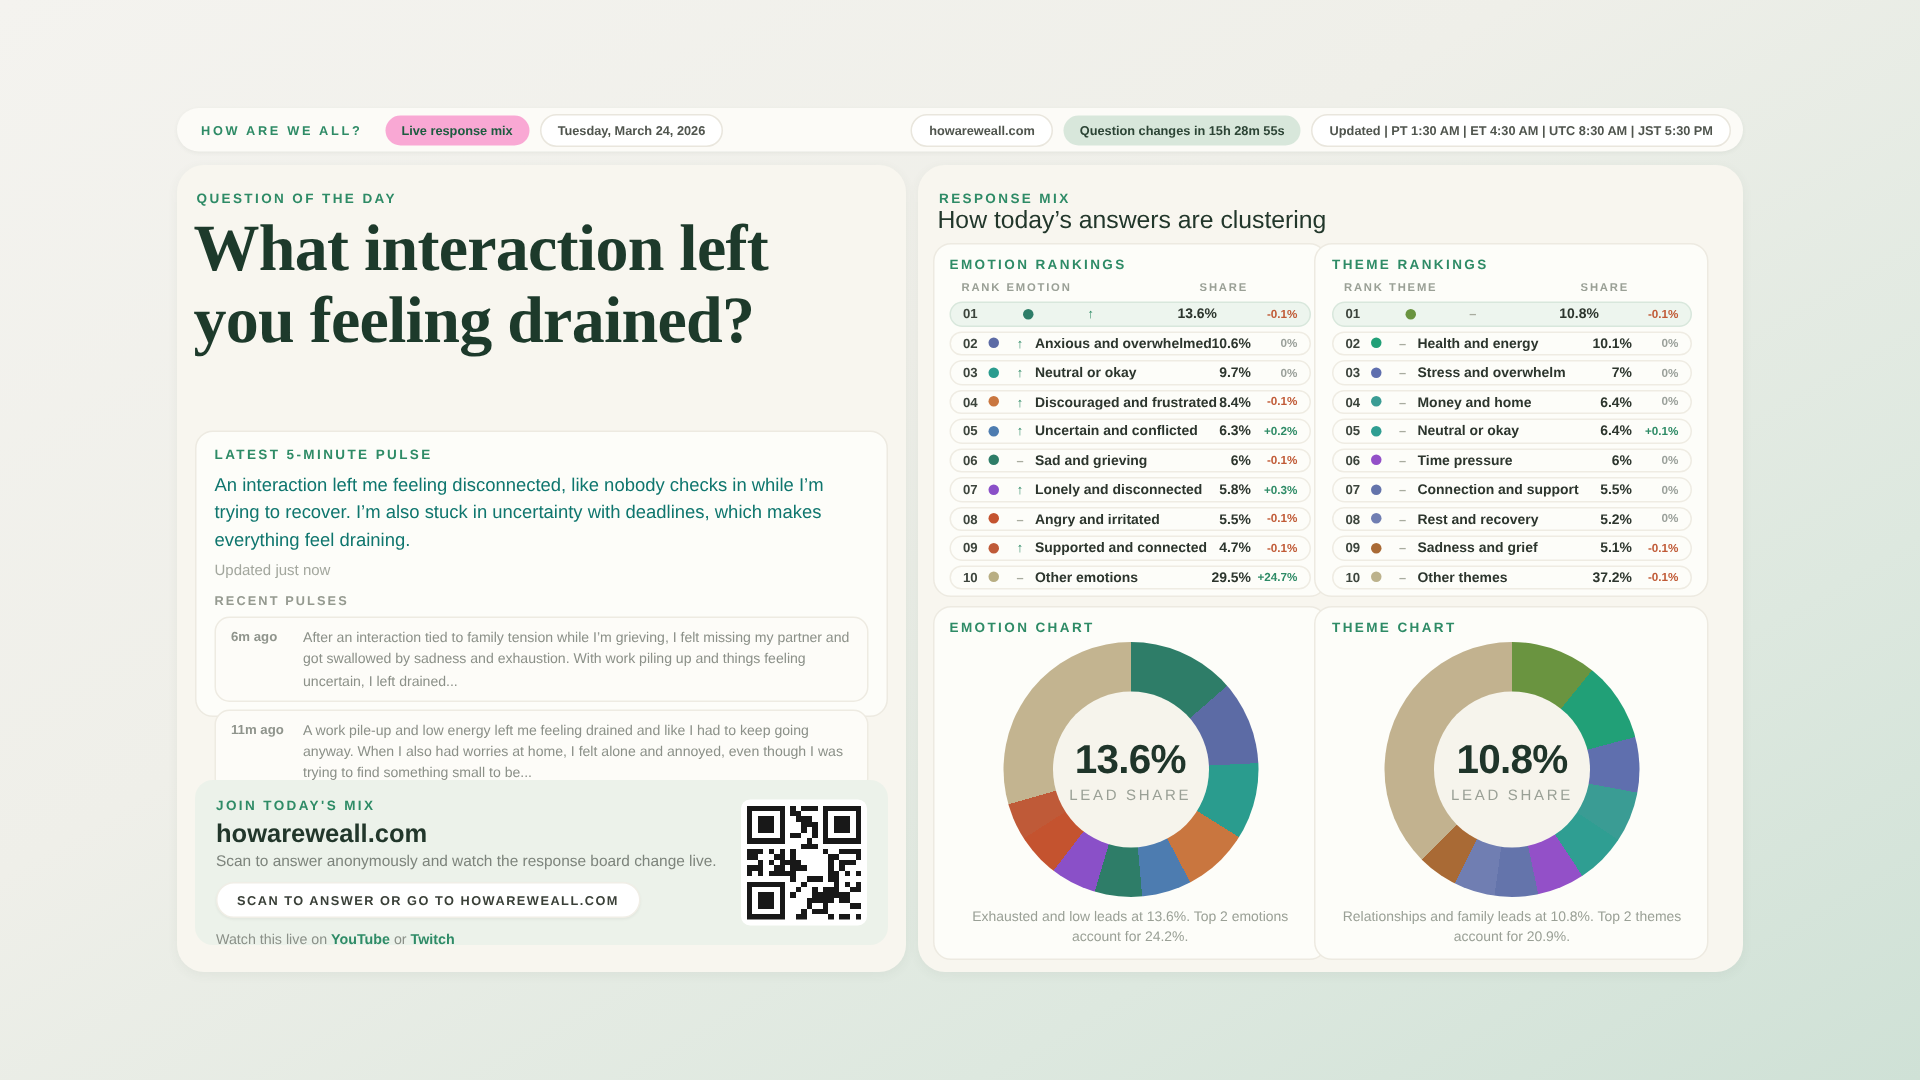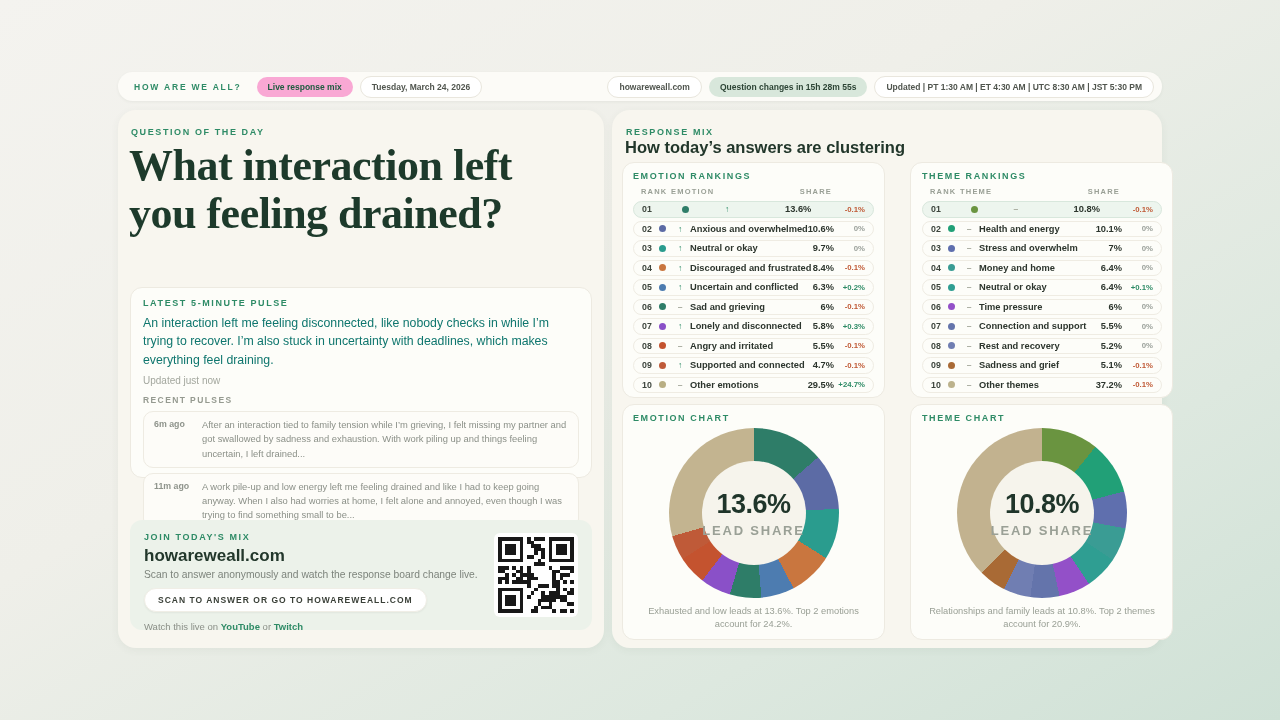--- a/index.html
+++ b/index.html
@@ -53,26 +53,26 @@
   .join-sub { font-size:10.3px; color:#7d847c; margin-top:3px; }
   .scan-btn { display:inline-block; margin-top:8px; background:#fff; border:1px solid #f0eee6;
     border-radius:13px; padding:6px 13px; font-size:8.5px; font-weight:700; letter-spacing:1px;
     color:#3a4038; box-shadow:0 1px 2px rgba(0,0,0,.05); cursor:pointer; }
   .watch-line { font-size:9.5px; color:#8b9088; margin-top:9px; }
   .watch-link { color:#2e8b66; font-weight:700; cursor:pointer; }
   .qr-wrap { width:84px; height:84px; background:#fff; border-radius:6px; padding:4px; align-self:center; }
 
   
   .rm-label { position:absolute; left:14px; top:17px; }
-  .rm-heading { position:absolute; left:13px; top:28px; font-size:16.5px; font-weight:700; color:#22372b; }
+  .rm-heading { position:absolute; left:13px; top:28px; font-size:16.5px; font-weight:400; color:#22372b; }
   .panel { position:absolute; width:263px; background:#fdfdf9; border:1px solid #edeae1;
     border-radius:12px; padding:8px 10px; }
   .panel.rank { top:52px; height:236px; }
   .panel.chart { top:294px; height:236px; }
-  .panel.p0 { left:10px; } .panel.p1 { left:298px;padding-left:11px; }
+  .panel.p0 { left:10px; } .panel.p1 { left:264px;padding-left:11px; }
   .rank-head { display:flex; font-size:7.5px; font-weight:700; letter-spacing:1.2px;
     color:#9aa096; margin:6px 0 5px; padding:0 8px; }
   .rank-head .h-rank { width:30px; } .rank-head .h-name { flex:1; }
   .rank-head .h-share { margin-right:34px; }
   .rank-rows { display:flex; flex-direction:column; gap:3px; }
   .rank-row { display:flex; align-items:center; height:16.5px; border:1px solid #efece3;
     background:#fdfdf9; border-radius:9px; padding:0 8px; }
   .rank-row.highlight { background:#edf5ee; border-color:#d8e7dc;gap:24px; }
   .rk { font-size:8.8px; font-weight:700; color:#3c443c; width:13px; }
   .dot { width:7px; height:7px; border-radius:50%; margin-left:4px; flex-shrink:0; }
@@ -81,21 +81,21 @@
   .nm { flex:1; margin-left:5px; font-size:9.3px; font-weight:700; color:#2c352d;
     white-space:nowrap; overflow:hidden; }
   .sh { font-size:9.3px; font-weight:700; color:#2c352d; }
   .dl { width:31px; text-align:right; font-size:7.8px; font-weight:700; }
   .dl.down { color:#c05a36; } .dl.up { color:#2e8b66; } .dl.flat { color:#9aa09a; }
 
   .donut { width:170px; height:170px; border-radius:50%; margin:5px auto 0; position:relative; }
   .donut-hole { position:absolute; inset:33px; background:#f6f4ec; border-radius:50%;
     display:flex; flex-direction:column; align-items:center; justify-content:center; }
   .center-value { font-size:27px; font-weight:700; color:#1f352a; letter-spacing:-0.5px; }
-  .center-label { font-size:13px; font-weight:700; letter-spacing:1.8px; color:#9aa096; margin-top:3px; }
+  .center-label { font-size:10px; font-weight:400; letter-spacing:1.8px; color:#9aa096; margin-top:3px; }
   .chart-caption { font-size:9.3px; line-height:1.45; color:#9aa096; text-align:center;
     margin:7px auto 0; width:232px; }
 </style>
 </head>
 <body>
 
 <div class="stage">
 
   <div class="topbar">
     <div class="tb-group">

